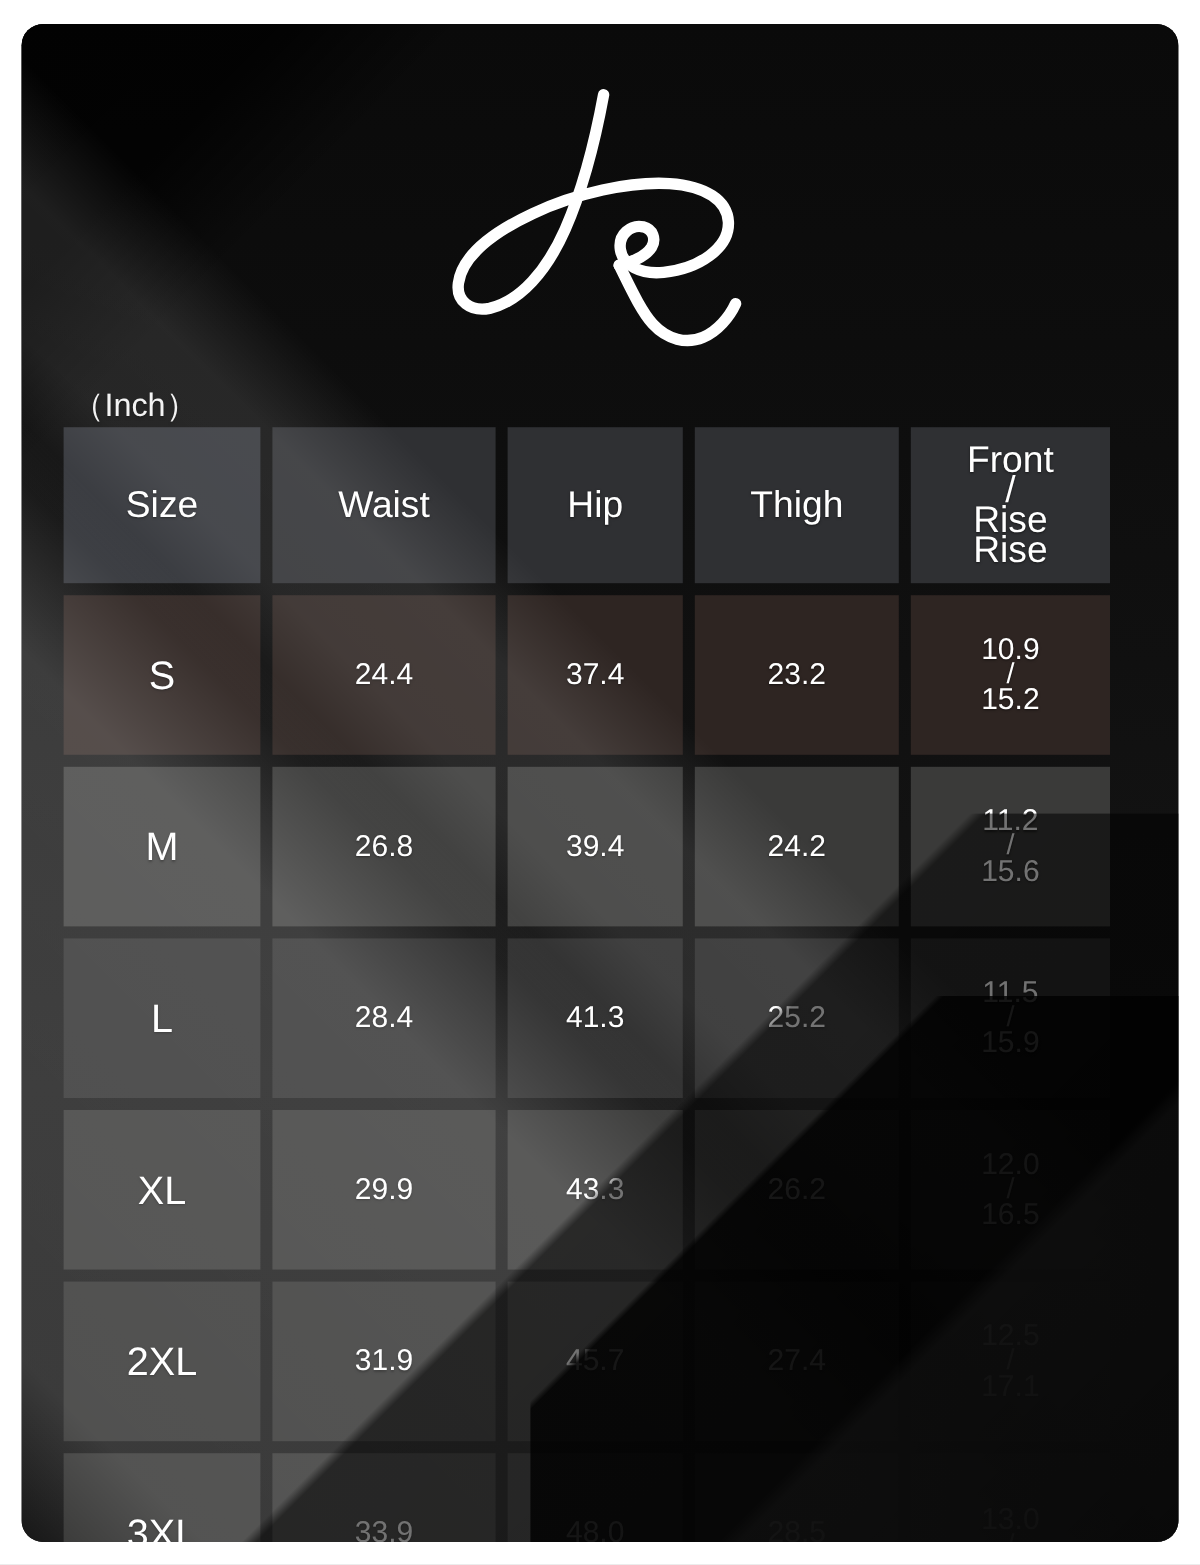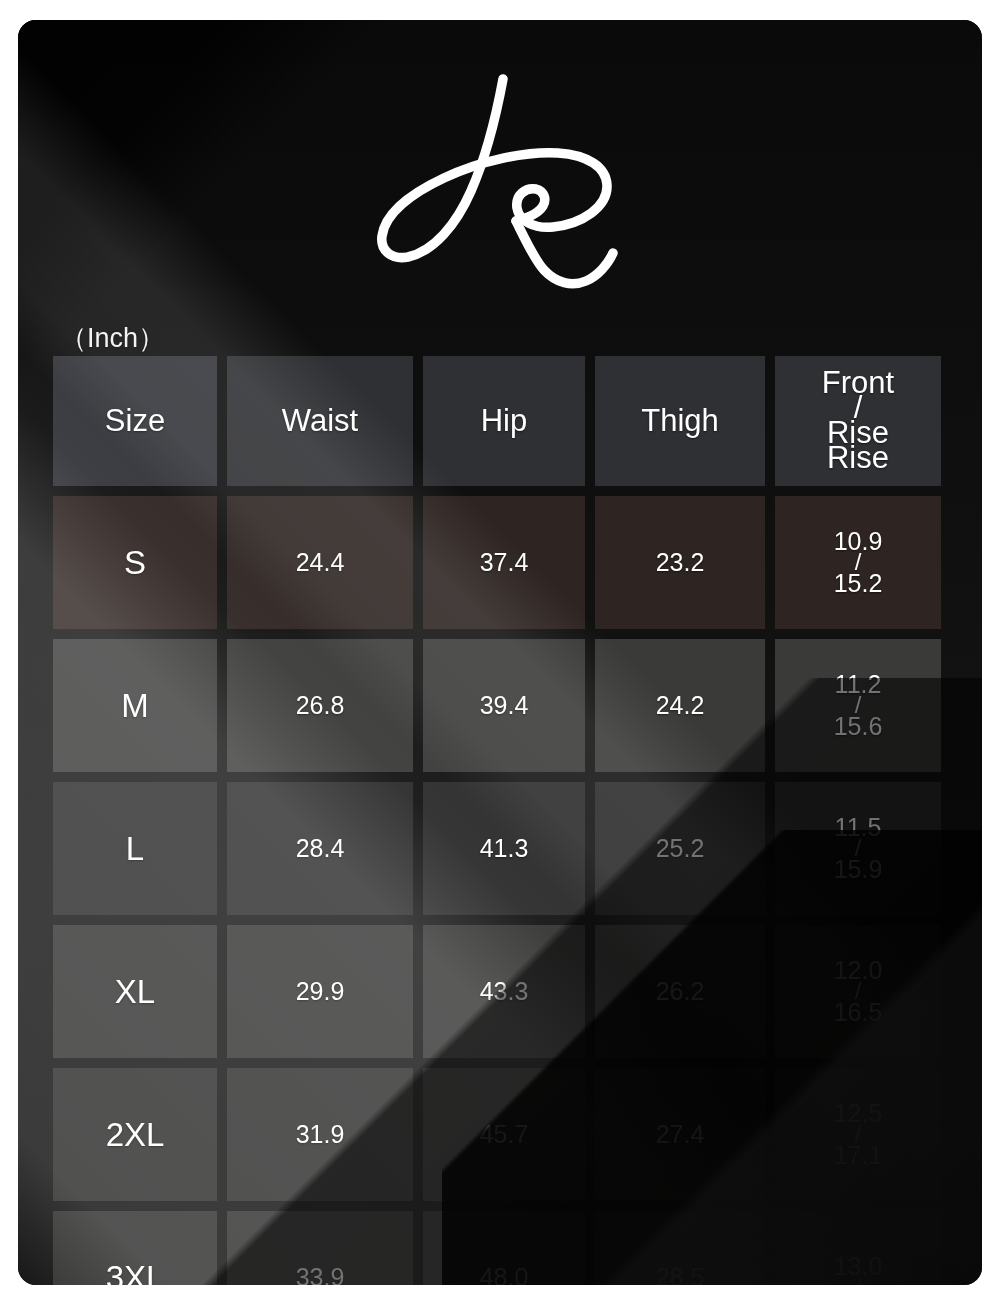--- a/index.html
+++ b/index.html
@@ -83,21 +83,21 @@
     flex:0 0 auto;
     display:flex;align-items:center;justify-content:center;
     color:#ffffff;text-align:center;
     box-sizing:border-box;
     position:relative;
     text-shadow:0 1px 2px rgba(0,0,0,.55);
   }
   
   .c0{width:164px;}
   .c1{width:186px;}
-  .c2{width:162px;}
+  .c2{width:146px;}
   .c3{width:170px;text-align:right;}
   .c4{width:166px;}
 
   .row-head .cell{height:130px;background:#2f3033;font-size:31px;}
   .row-head .c0{background:#33353a;}
 
   .row-data .cell{height:133px;font-size:25px;background:#2b2b2b;}
   .row-data .c0{font-size:33px;}
 
   

